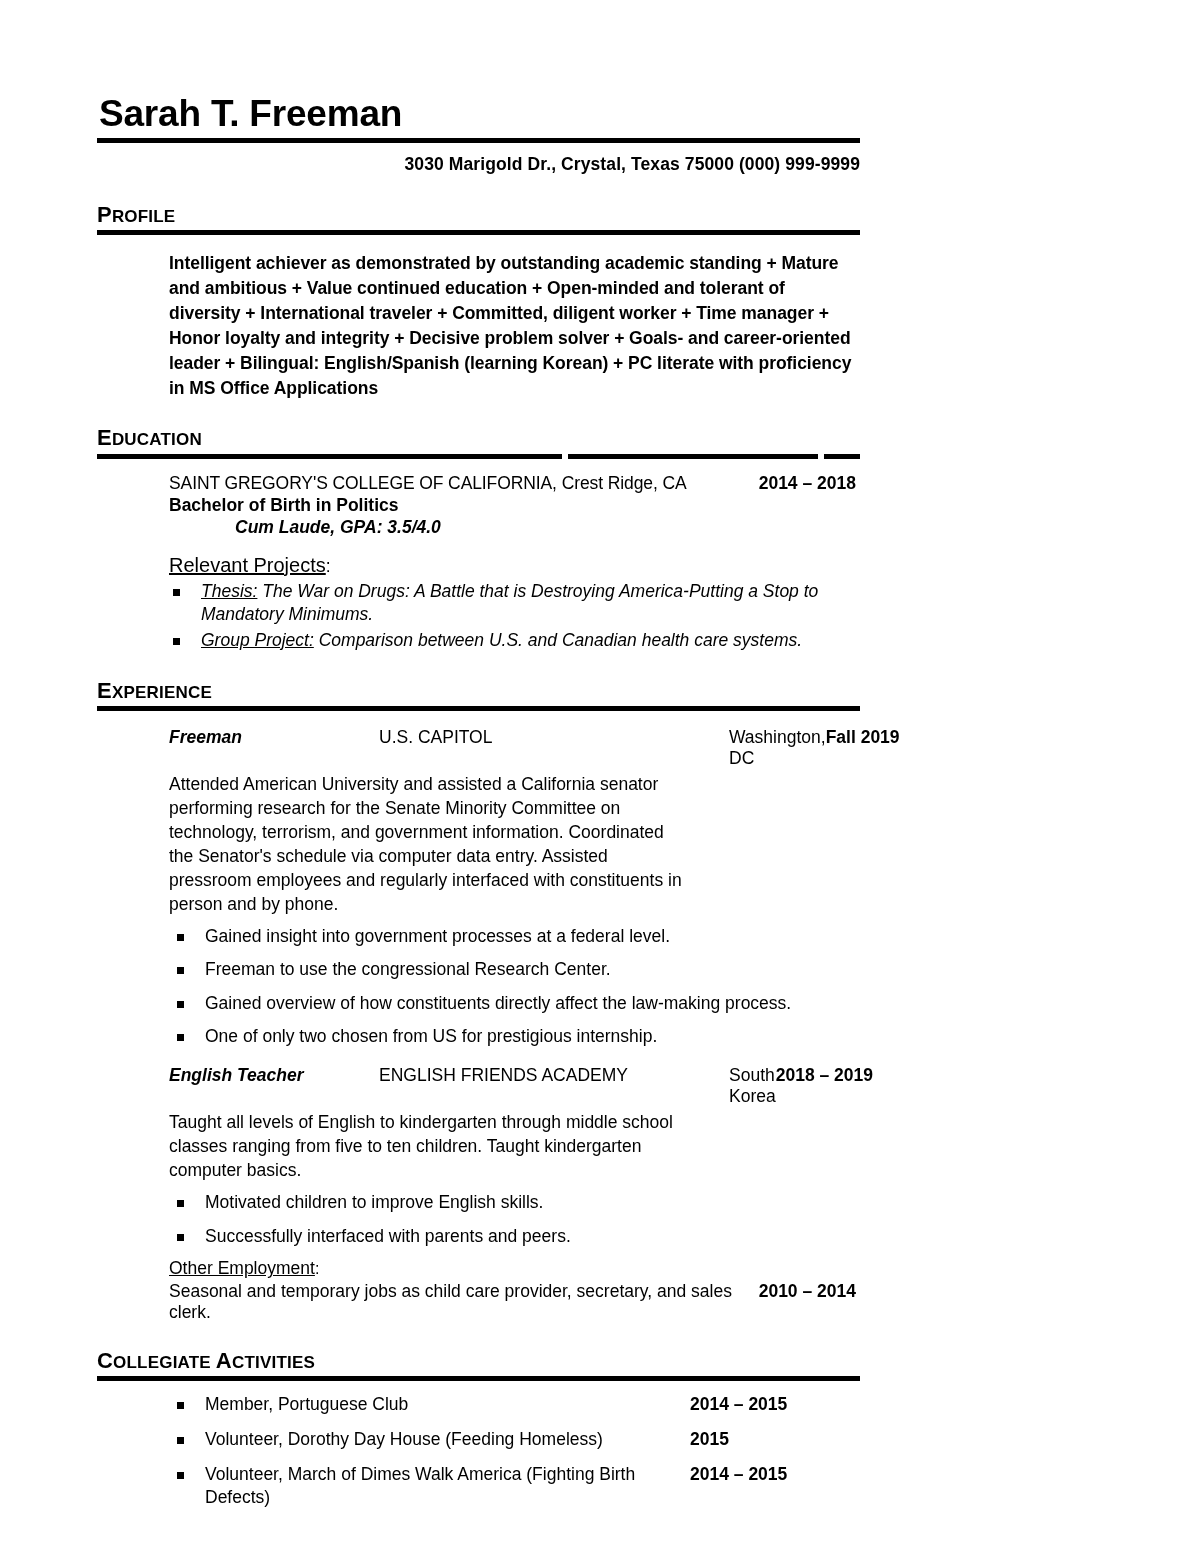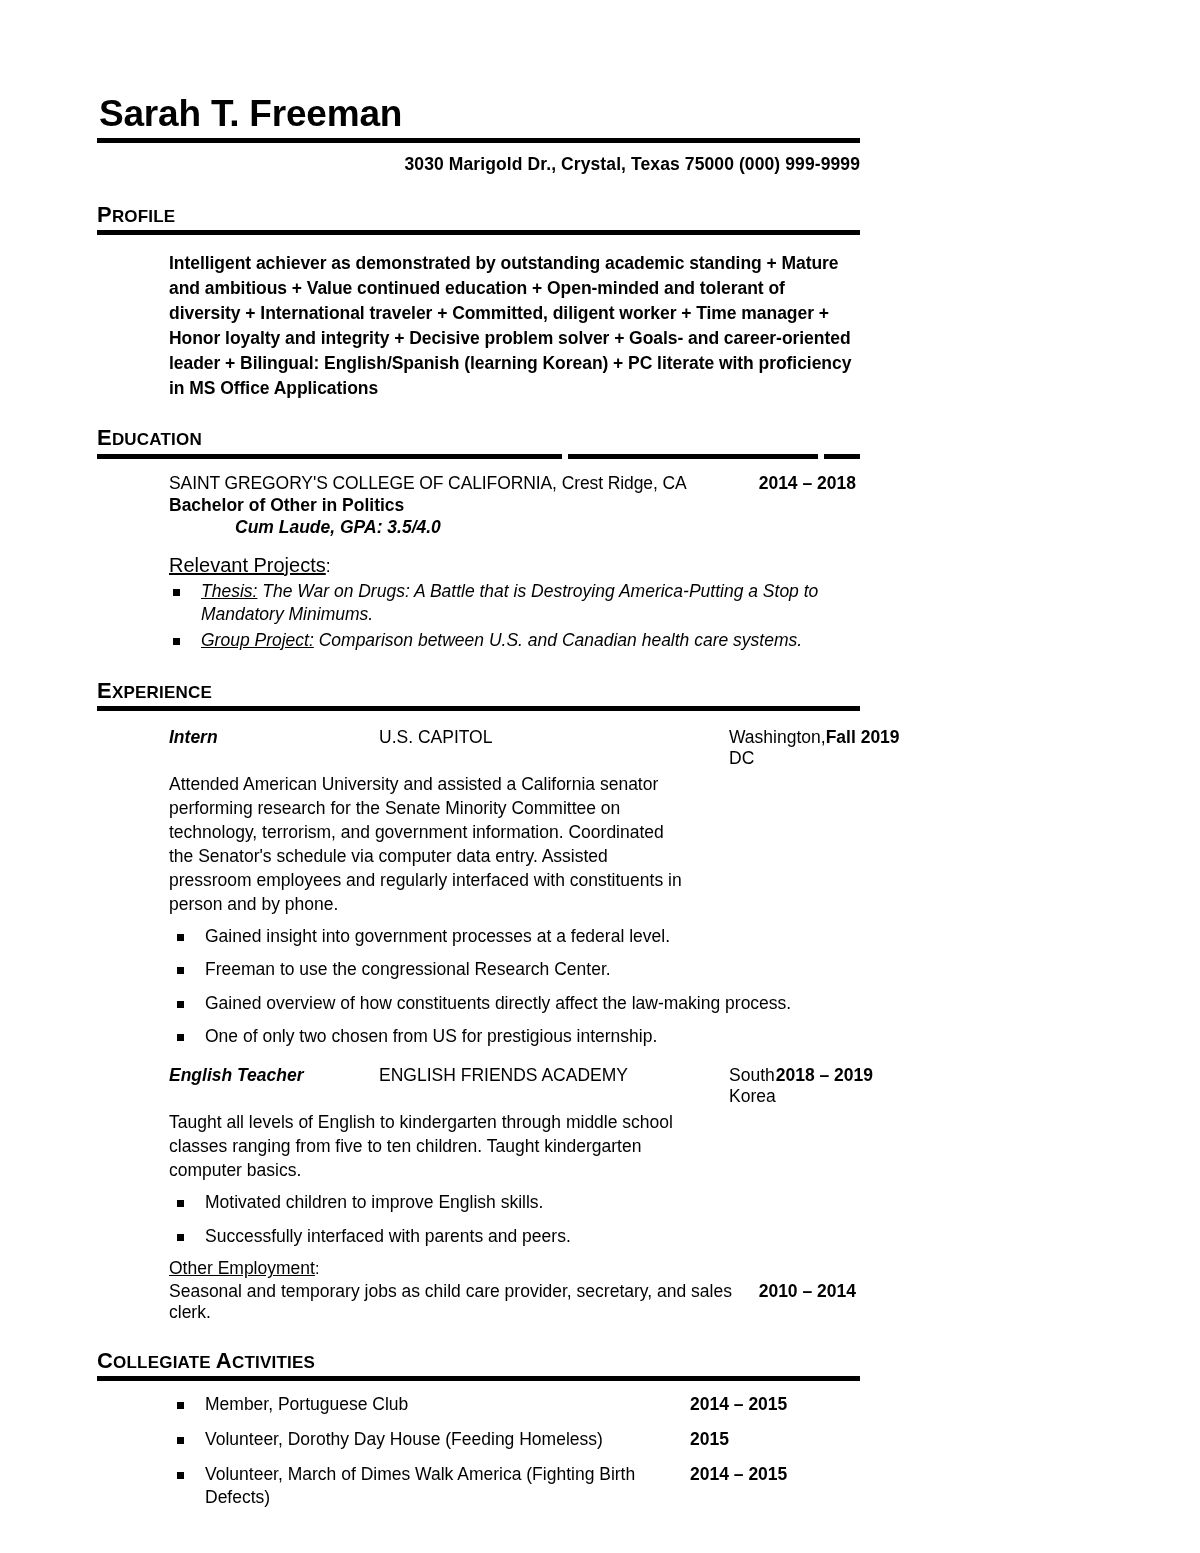--- a/index.html
+++ b/index.html
@@ -263,39 +263,39 @@
     <div class="edu-rule-wrap">
       <span style="flex:0 0 465px"></span>
       <span style="flex:0 0 250px"></span>
       <span style="flex:1 1 auto"></span>
     </div>
     <div class="body-indent">
       <div class="edu-row">
         <div class="edu-school">SAINT GREGORY'S COLLEGE OF CALIFORNIA, Crest Ridge, CA</div>
         <div class="edu-dates">2014 – 2018</div>
       </div>
-      <div class="edu-degree">Bachelor of Other in Politics</div>
+      <div class="edu-degree">Bachelor of Birth in Politics</div>
       <div class="edu-honors">Cum Laude, GPA: 3.5/4.0</div>
 
       <div class="projects-label-wrap"><span class="projects-label mt0">Relevant Projects</span><span>:</span></div>
     </div>
     <ul class="sq italic">
       <li><span class="proj-tag">Thesis:</span><span> The War on Drugs: A Battle that is Destroying America-Putting a Stop to Mandatory Minimums.</span></li>
       <li><span class="proj-tag">Group Project:</span><span> Comparison between U.S. and Canadian health care systems.</span></li>
     </ul>
   </div>
 
   <div class="section-head">
     <div class="section-title"><span>E</span><span class="small">XPERIENCE</span></div>
     <hr class="section-rule">
 
     <div class="body-indent">
 
       <div class="exp-row">
-        <div class="exp-title">Intern</div>
+        <div class="exp-title">Freeman</div>
         <div class="exp-org">U.S. CAPITOL</div>
         <div class="exp-loc">Washington, DC</div>
         <div class="exp-date">Fall 2019</div>
       </div>
       <div class="exp-desc">Attended American University and assisted a California senator performing research for the Senate Minority Committee on technology, terrorism, and government information. Coordinated the Senator's schedule via computer data entry. Assisted pressroom employees and regularly interfaced with constituents in person and by phone.</div>
     </div>
     <ul class="sq exp">
       <li>Gained insight into government processes at a federal level.</li>
       <li>Freeman to use the congressional Research Center.</li>
       <li>Gained overview of how constituents directly affect the law-making process.</li>

